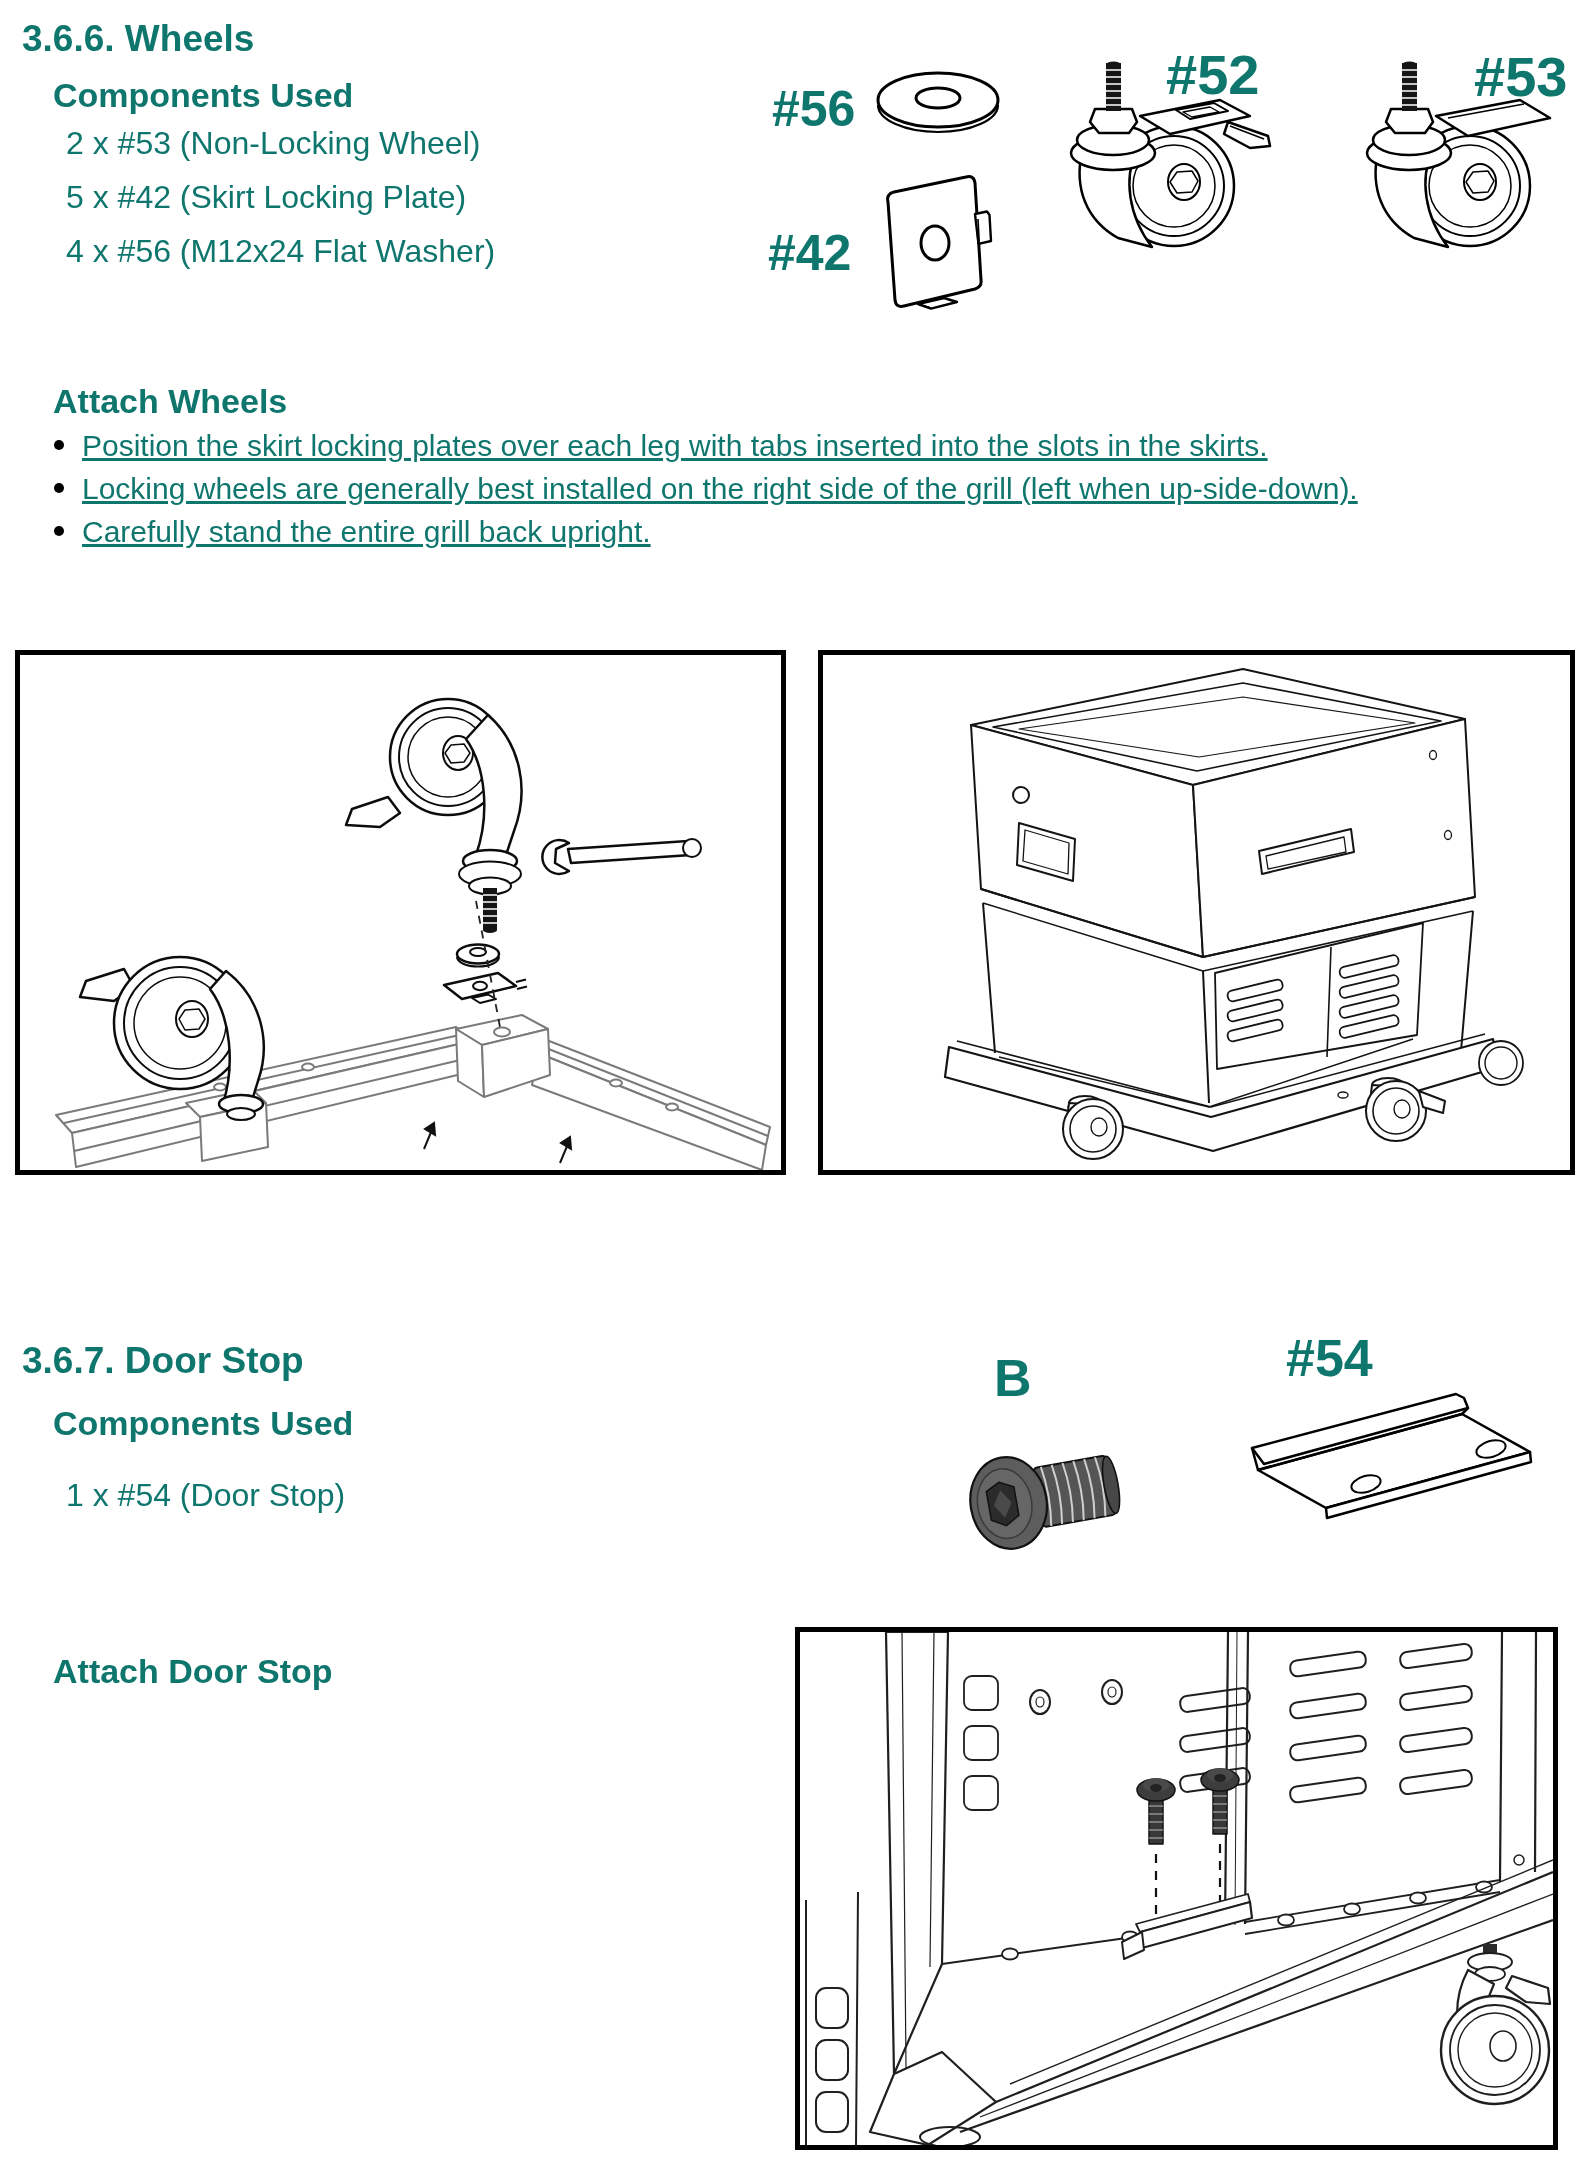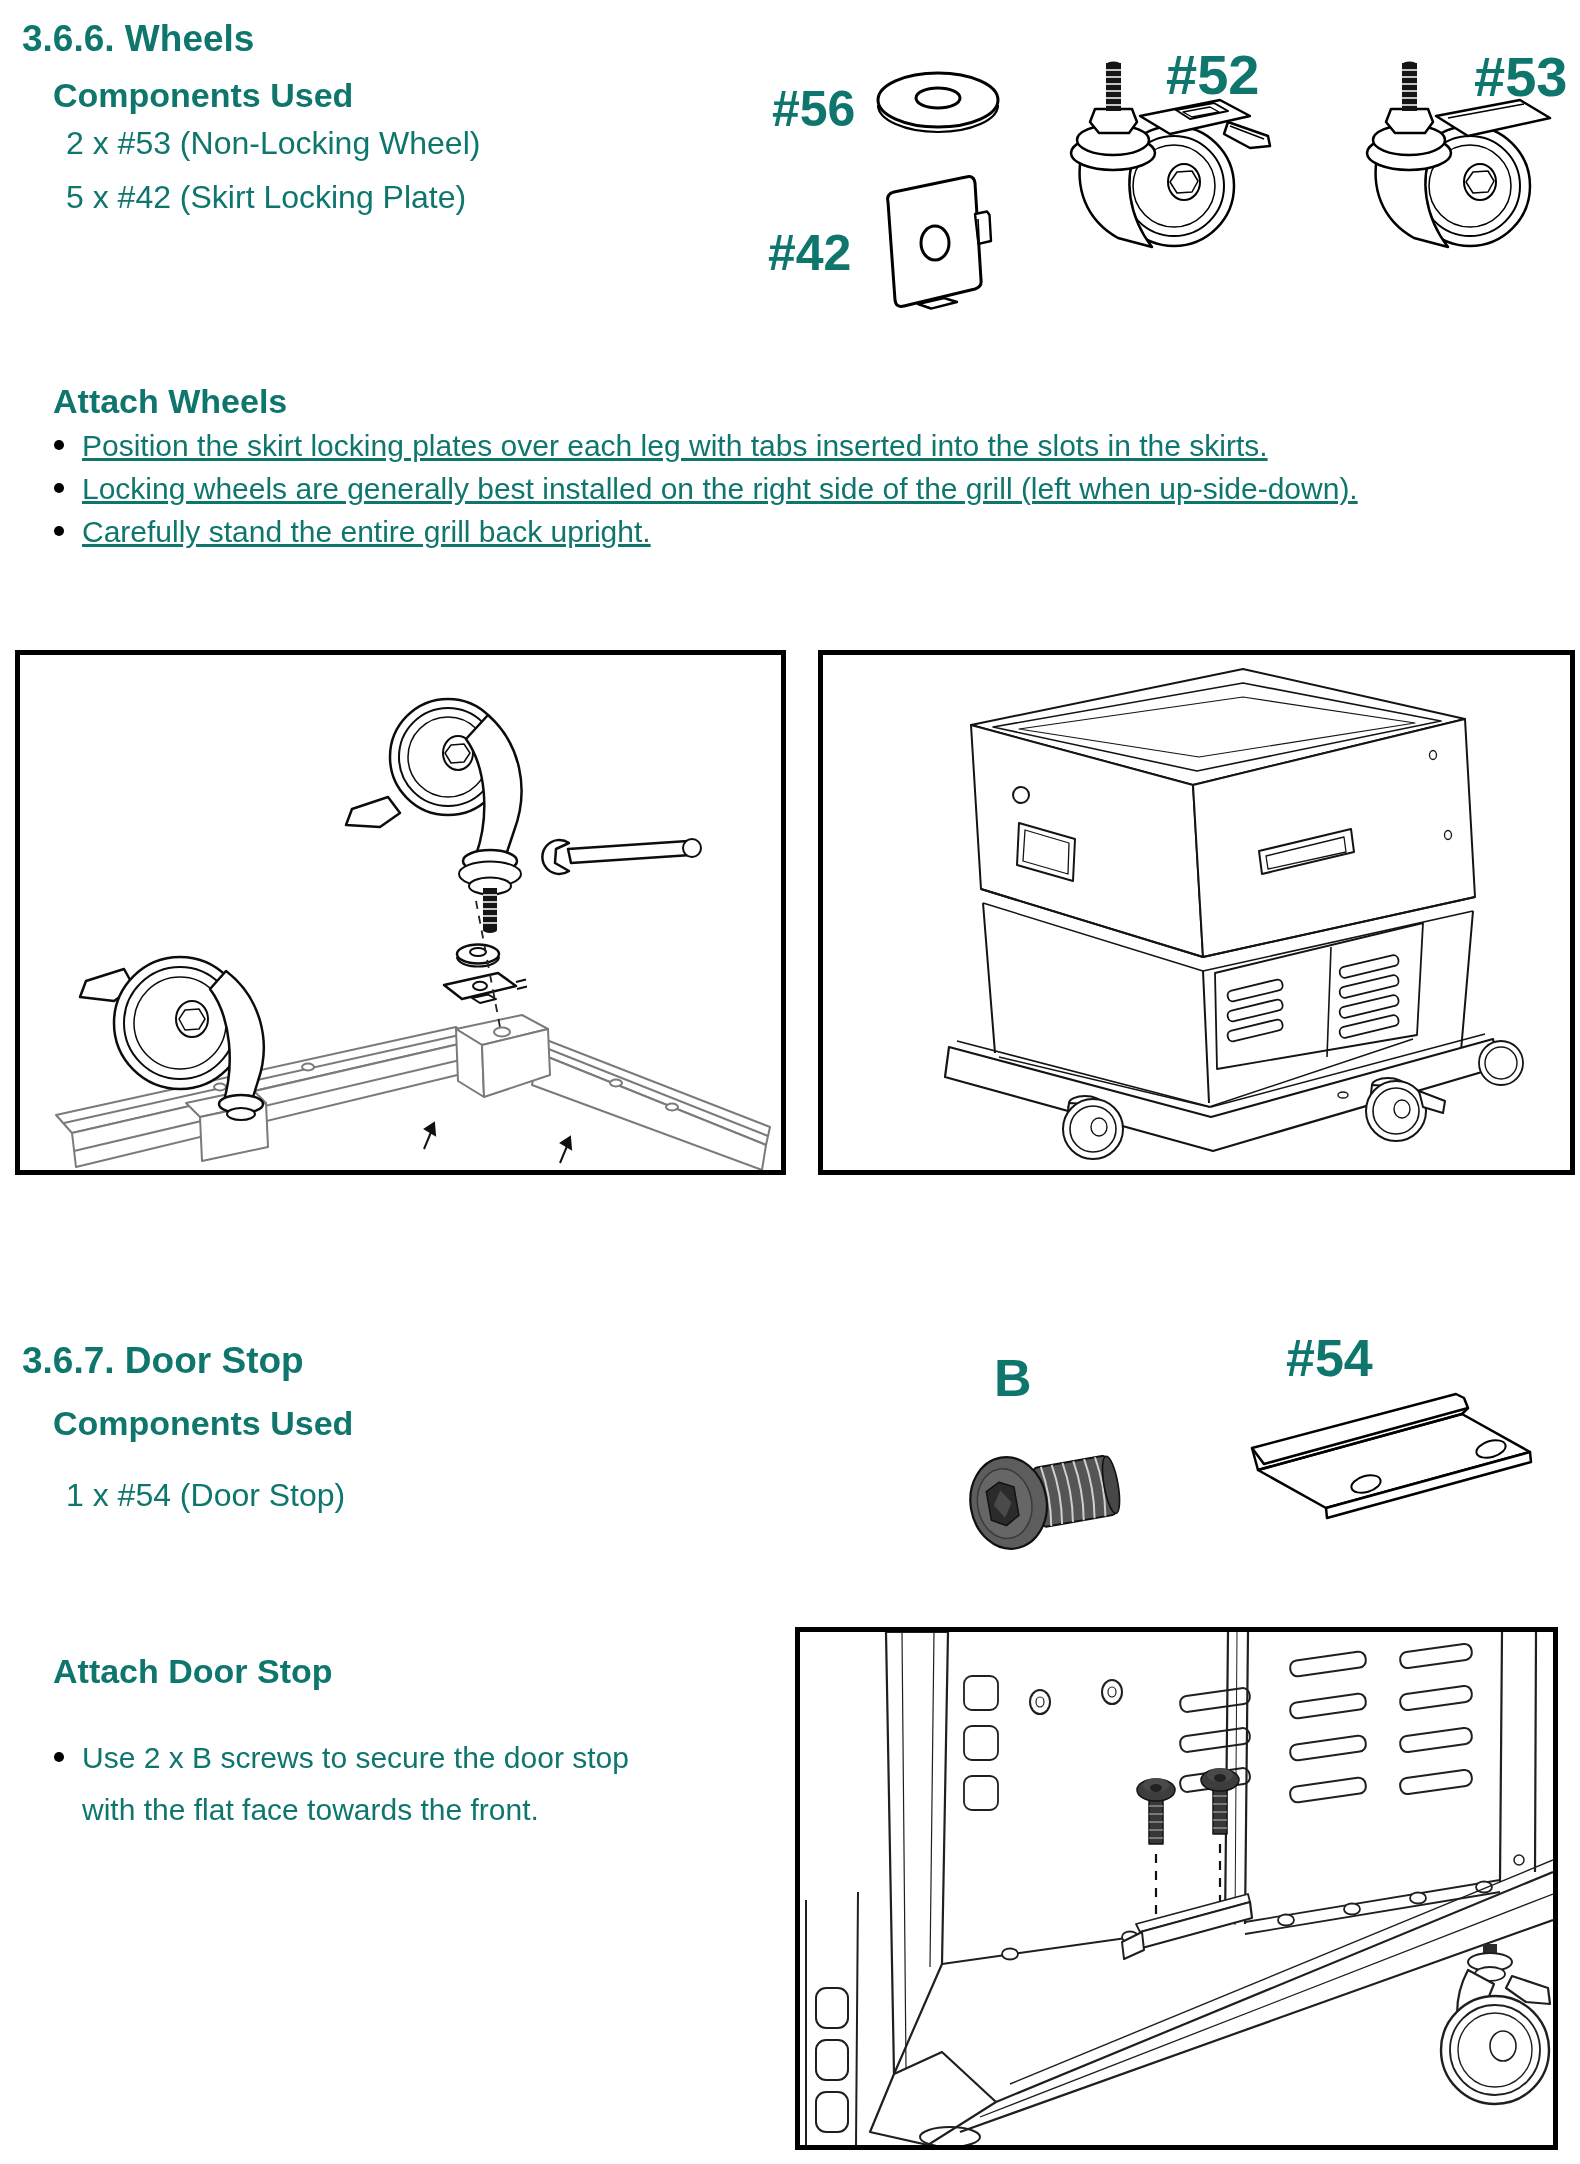--- a/index.html
+++ b/index.html
@@ -60,20 +60,21 @@
       </g>
     </defs>
   </svg>
 
   <div class="abs h-num" style="left:22px;top:18px;">3.6.6. Wheels</div>
   <div class="abs h-sub" style="left:22px;top:76px;">Components Used</div>
 
   <ul class="abs plain complist" style="left:66px;top:116px;">
     <li>2 x #53 (Non-Locking Wheel)</li>
     <li>5 x #42 (Skirt Locking Plate)</li>
+    <li>4 x #56 (M12x24 Flat Washer)</li>
   </ul>
 
   <div class="abs plabel sm" style="left:772px;top:80px;">#56</div>
   <div class="abs plabel sm" style="left:768px;top:224px;">#42</div>
   <div class="abs plabel lg" style="left:1136px;top:42px;">#52</div>
   <div class="abs plabel lg" style="left:1444px;top:44px;">#53</div>
 
   <svg class="abs" style="left:872px;top:64px;" width="132" height="80" viewBox="0 0 132 80">
     <g stroke="#000" fill="#fff" stroke-width="3">
       <ellipse cx="66" cy="36" rx="60" ry="27"></ellipse>
@@ -282,21 +283,20 @@
       <polygon points="10,62 214,8 222,12 226,22 22,78"></polygon>
       <polygon points="16,84 220,28 288,66 84,122"></polygon>
       <path d="M 10,62 L 16,84 L 220,28 L 226,22" fill="none"></path>
       <polygon points="84,122 288,66 289,76 85,132"></polygon>
       <ellipse cx="124" cy="98" rx="15" ry="8" transform="rotate(-16 124 98)" stroke-width="2"></ellipse>
       <ellipse cx="249" cy="63" rx="15" ry="8" transform="rotate(-16 249 63)" stroke-width="2"></ellipse>
     </g>
   </svg>
 
   <div class="abs h-sub" style="left:22px;top:1652px;">Attach Door Stop</div>
-  <div class="abs wrapstep" style="left:52px;top:1732px;">Use 2 x B screws to secure the door stop with the flat face towards the front.</div>
 
   <div class="abs figure" style="left:795px;top:1627px;width:763px;height:523px;">
     <svg width="753" height="513" viewBox="0 0 753 513">
       <g stroke="#1f1f1f" fill="none" stroke-width="2" stroke-linejoin="round">
 
         <path d="M 6,268 L 6,513 M 58,260 L 56,513"></path>
         <rect x="16" y="356" width="32" height="40" rx="10"></rect>
         <rect x="16" y="408" width="32" height="40" rx="10"></rect>
         <rect x="16" y="460" width="32" height="40" rx="10"></rect>
 

